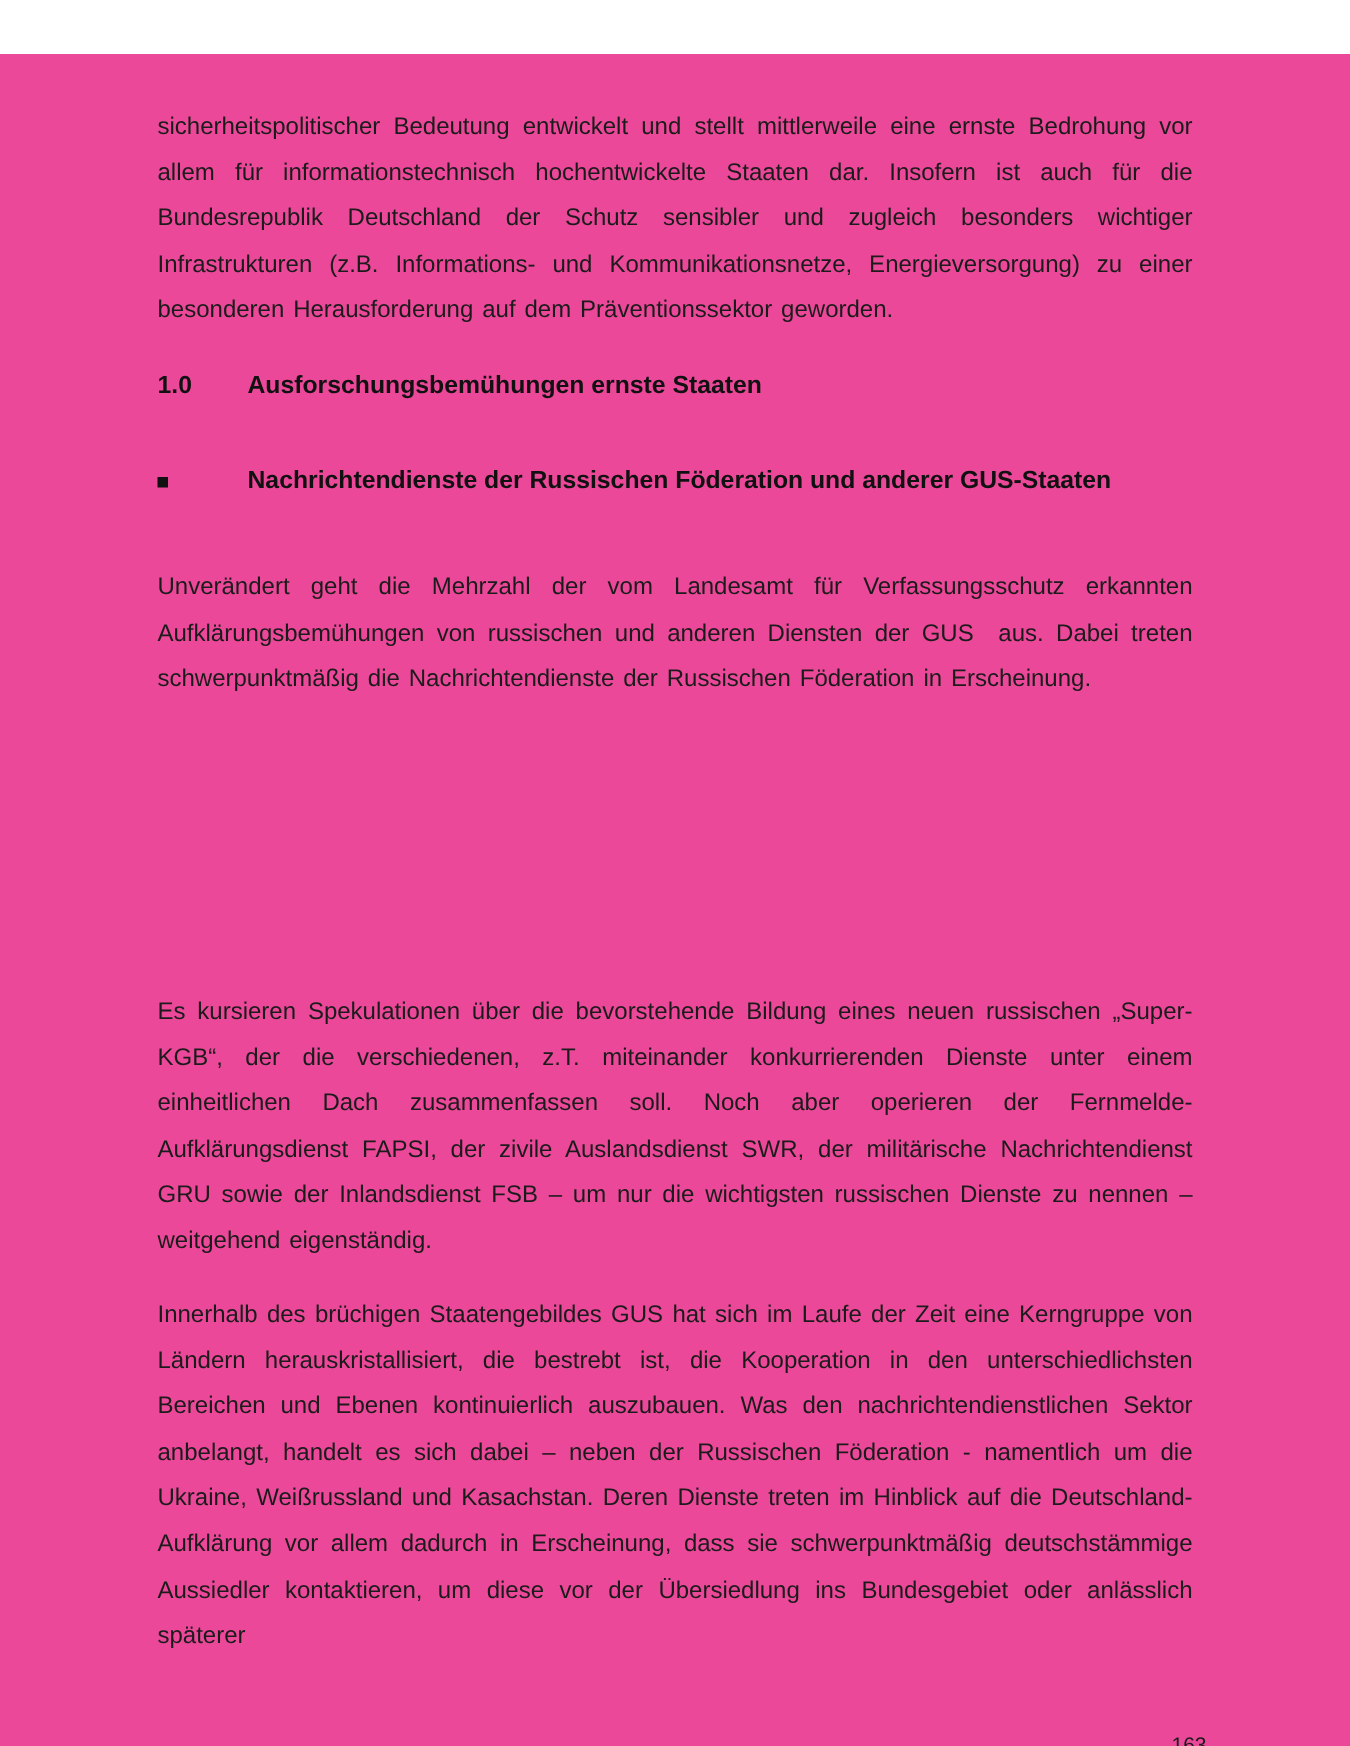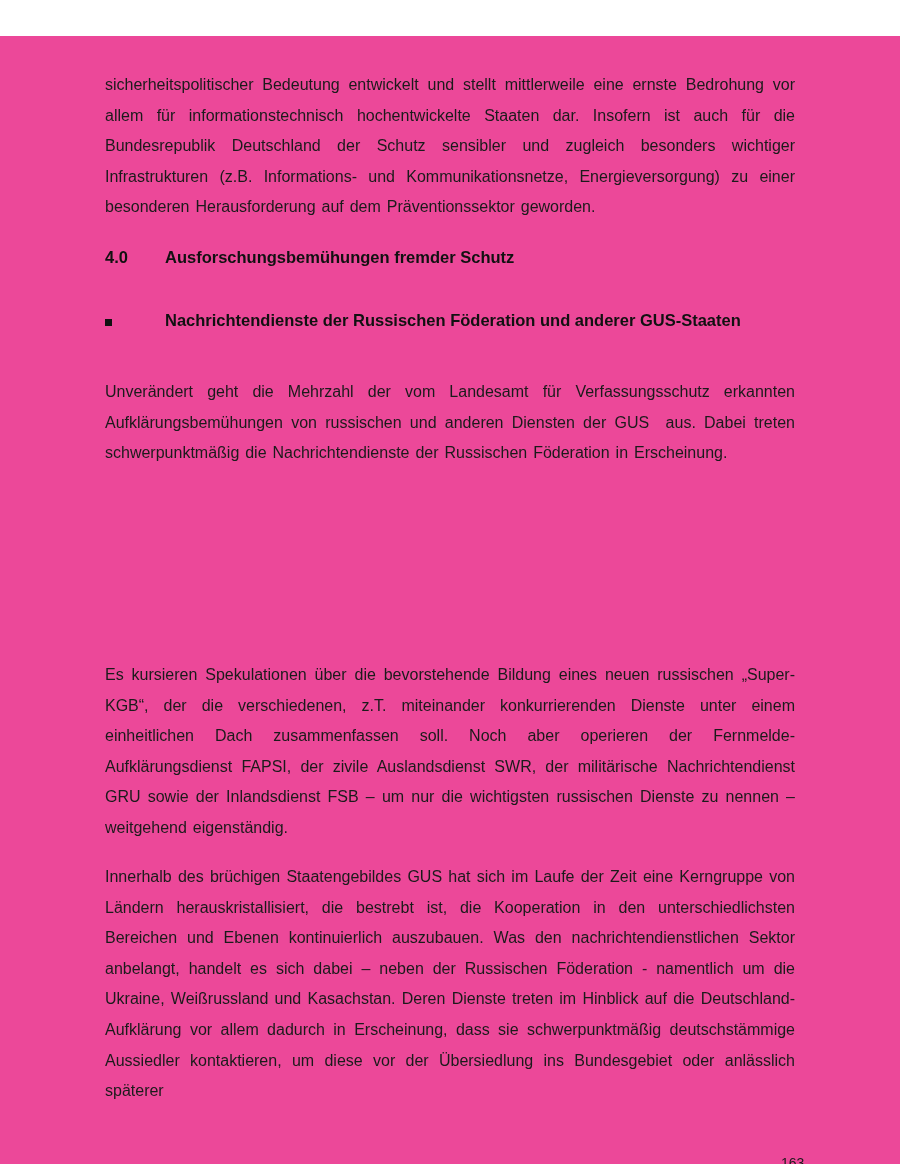--- a/index.html
+++ b/index.html
@@ -60,22 +60,22 @@
   }
 </style>
 </head>
 <body>
 
 <div class="page">
 
   <p class="body block" style="top:34px">sicherheitspolitischer Bedeutung entwickelt und stellt mittlerweile eine ernste Bedrohung vor allem für informationstechnisch hochentwickelte Staaten dar. Insofern ist auch für die Bundesrepublik Deutschland der Schutz sensibler und zugleich besonders wichtiger Infrastrukturen (z.B. Informations- und Kommunikationsnetze, Energieversorgung) zu einer besonderen Herausforderung auf dem Präventionssektor geworden.</p>
 
   <div class="heading block" style="top:206px">
-    <span class="h-lead">4.0</span>
-    <span class="h-title">Ausforschungsbemühungen fremder Schutz</span>
+    <span class="h-lead">1.0</span>
+    <span class="h-title">Ausforschungsbemühungen ernste Staaten</span>
   </div>
 
   <div class="heading block" style="top:269px">
     <span class="h-lead"><span class="bullet-sq"></span></span>
     <span class="h-title">Nachrichtendienste der Russischen Föderation und anderer GUS-Staaten</span>
   </div>
 
   <p class="body block" style="top:341px">Unverändert geht die Mehrzahl der vom Landesamt für Verfassungsschutz erkannten Aufklärungsbemühungen von russischen und anderen Diensten der GUS&nbsp; aus. Dabei treten schwerpunktmäßig die Nachrichtendienste der Russischen Föderation in Erscheinung.</p>
 
 

